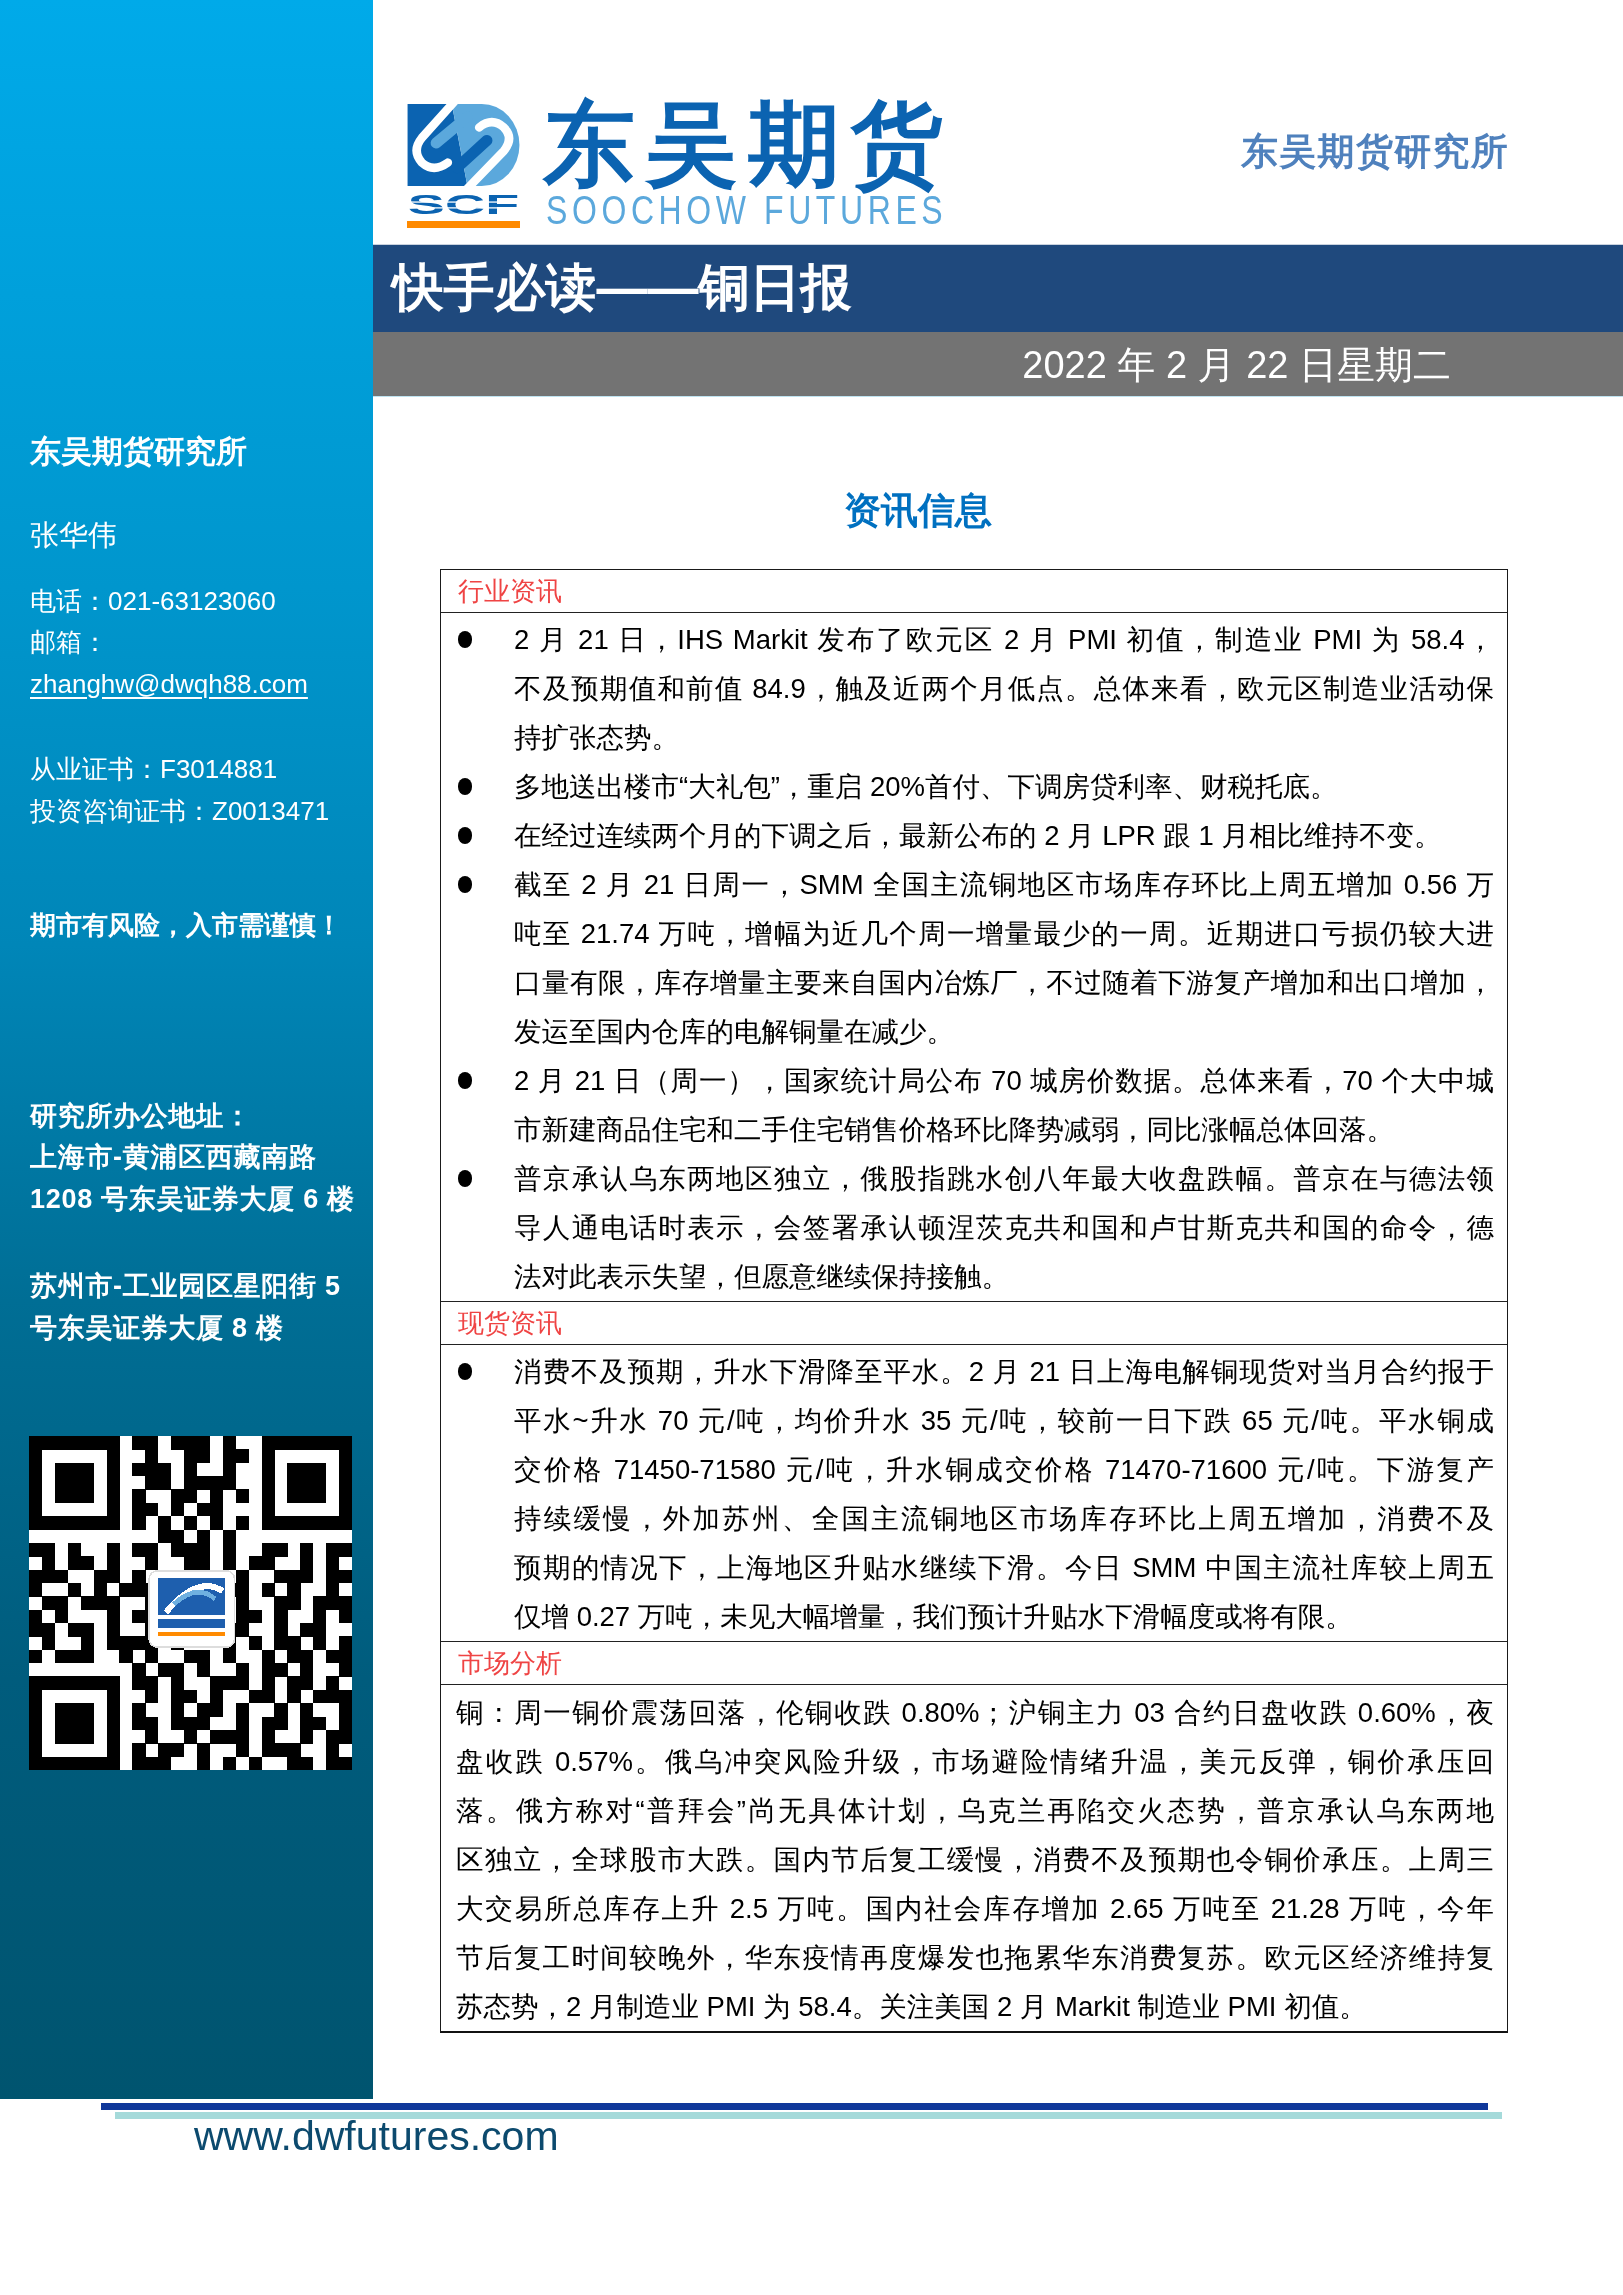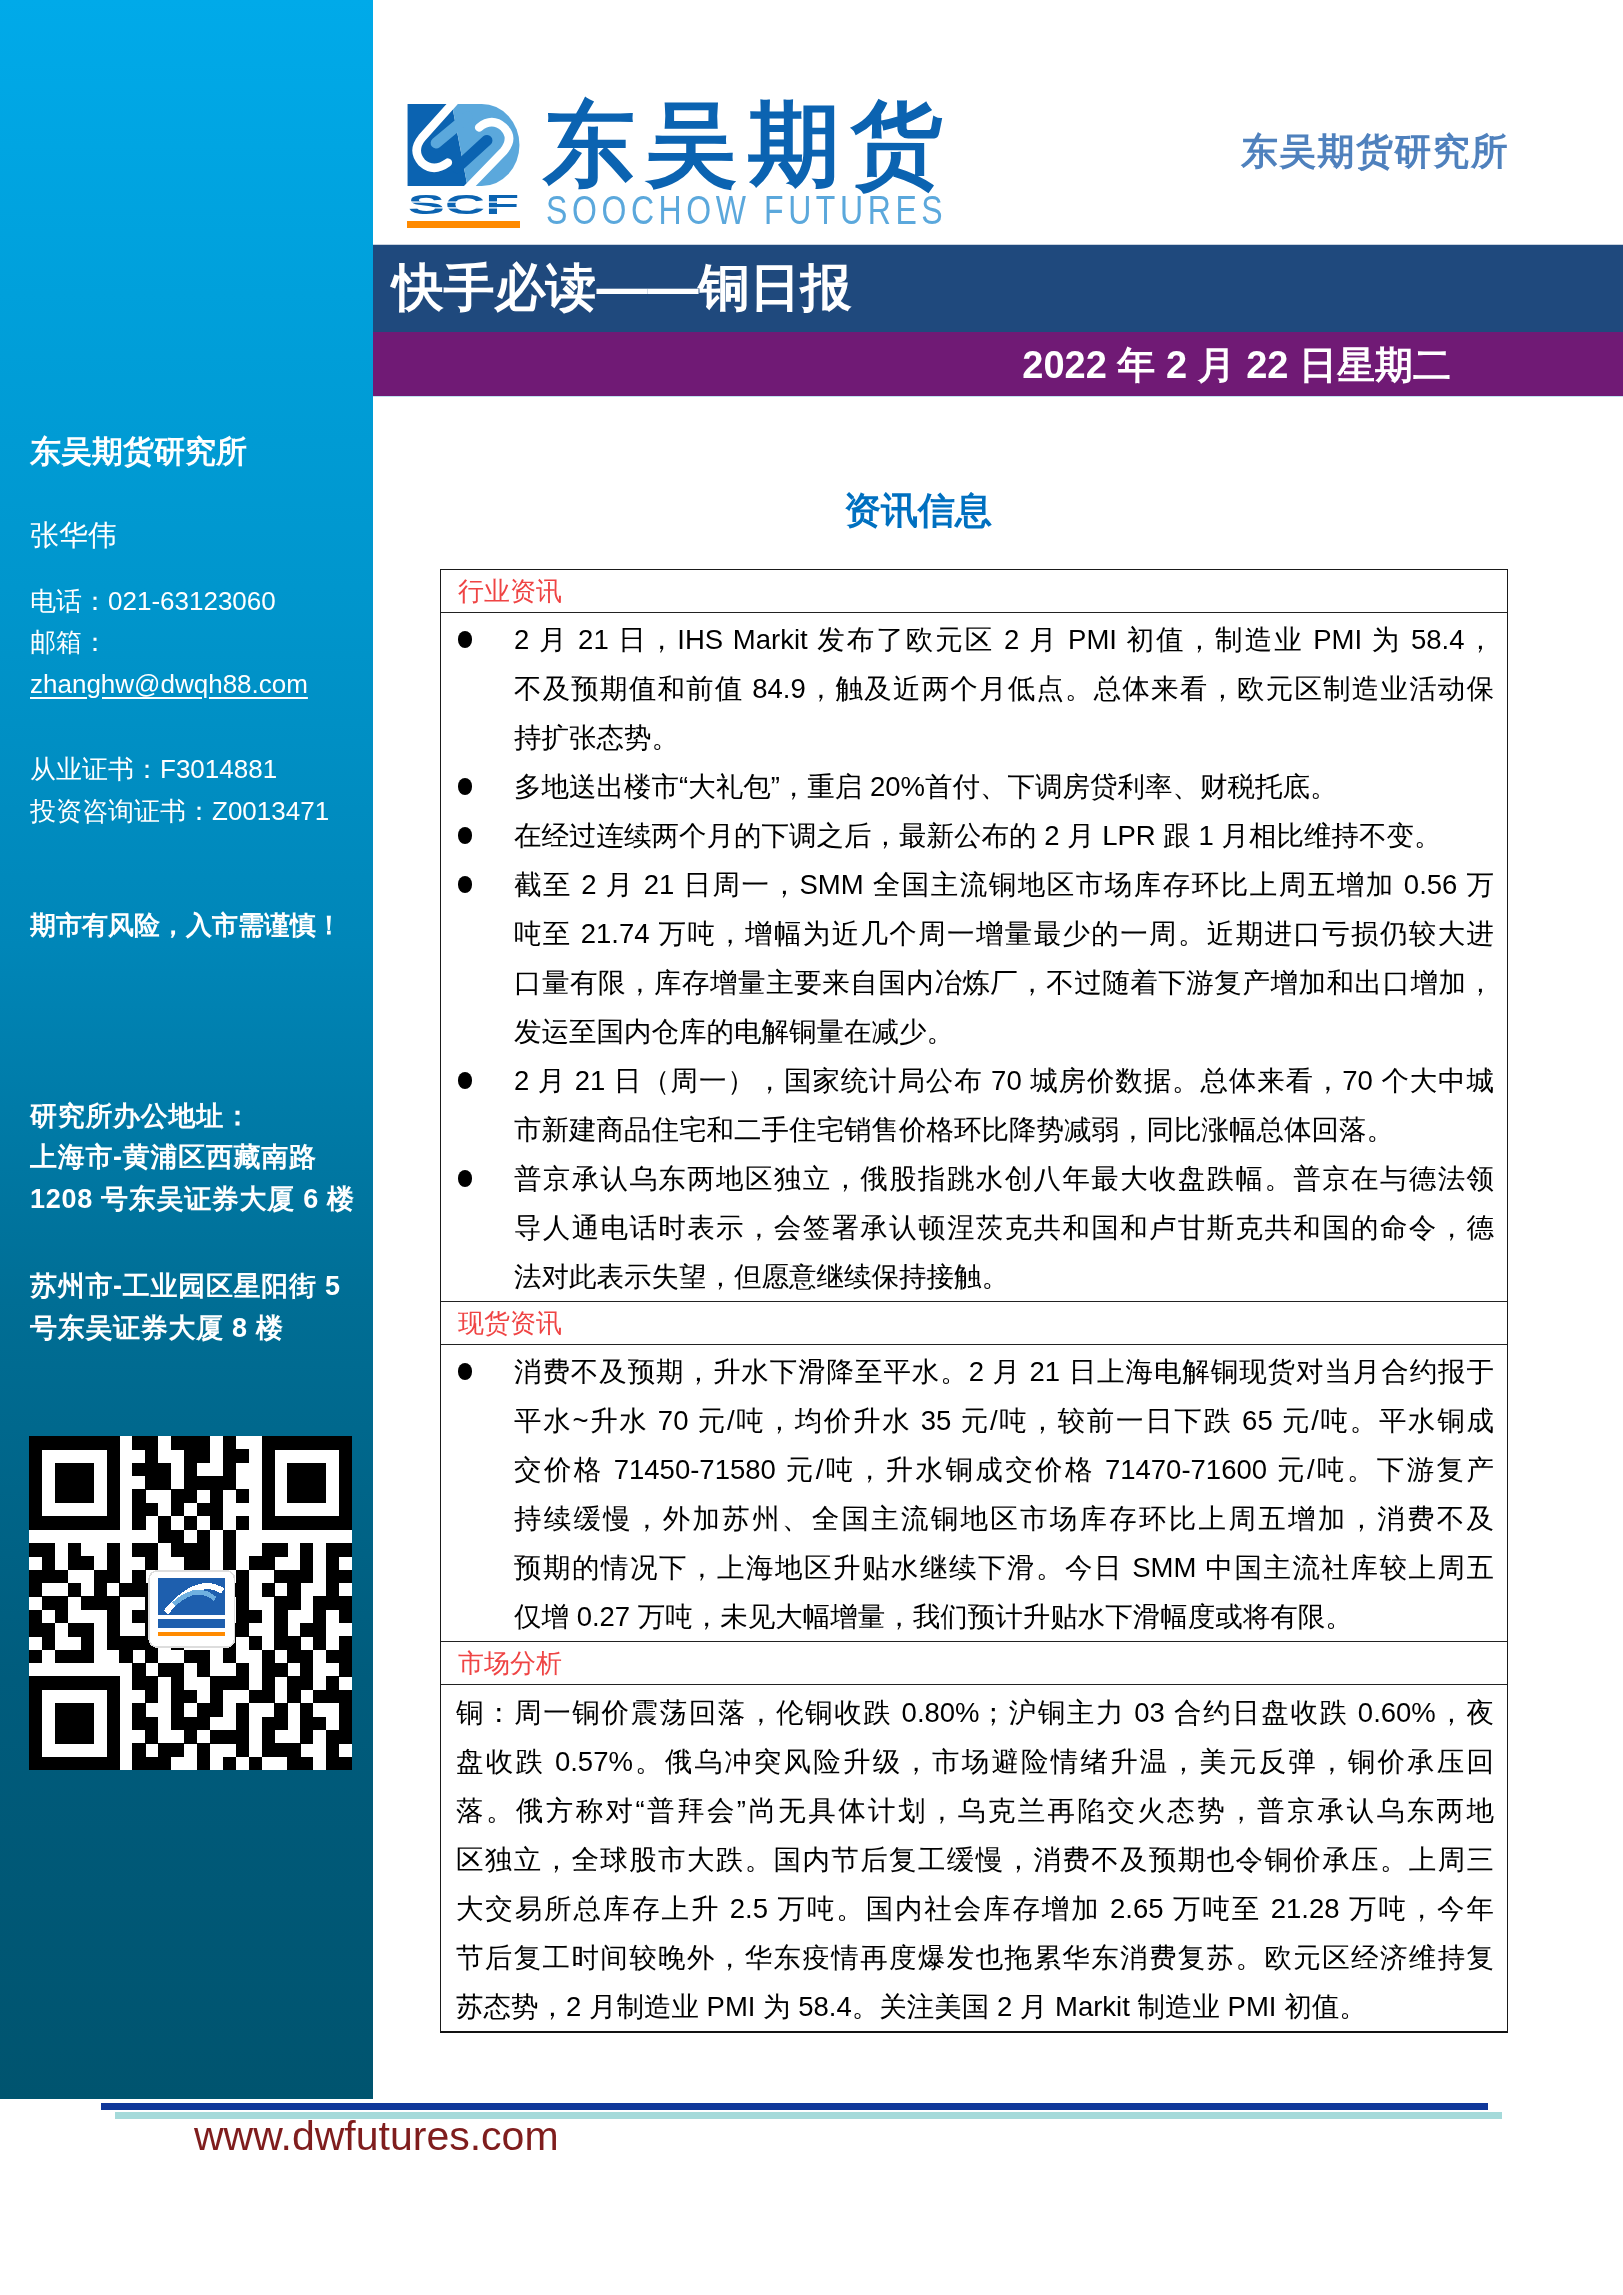--- a/index.html
+++ b/index.html
@@ -33,22 +33,22 @@
   .logo-orange{position:absolute;left:407px;top:221px;width:113px;height:6.5px;background:#FF8A00;}
   .logo-cn{position:absolute;left:543px;top:98px;font-size:92px;line-height:92px;font-weight:bold;
     color:#0B63B1;letter-spacing:10.5px;white-space:nowrap;}
   .logo-en{position:absolute;left:546px;top:192px;font-size:41px;line-height:37px;color:#5BA8DC;
     letter-spacing:5.9px;white-space:nowrap;transform:scaleX(0.78);transform-origin:left top;}
   .right-title{position:absolute;left:1241px;top:133px;font-size:37px;line-height:37px;font-weight:bold;
     color:#4F81BD;letter-spacing:1.3px;white-space:nowrap;}
   .title-bar{position:absolute;left:373px;top:244px;width:1250px;height:88px;background:#1F497D;
     border-top:1.3px solid #C9D2DE;box-sizing:border-box;}
   .title-text{position:absolute;left:19.6px;top:17px;font-size:51px;line-height:52px;font-weight:bold;color:#fff;white-space:nowrap;text-align:center;}
-  .date-bar{position:absolute;left:373px;top:332px;width:1250px;height:65px;background:#701a75;
-    border-bottom:1.3px solid #BFE3F0;box-sizing:border-box;font-weight:bold;}
+  .date-bar{position:absolute;left:373px;top:332px;width:1250px;height:65px;background:#737373;
+    border-bottom:1.3px solid #BFE3F0;box-sizing:border-box;}
   .date-text{position:absolute;right:172px;top:14.4px;font-size:38px;line-height:38px;color:#fff;white-space:nowrap;}
 
   
   .section-title{position:absolute;left:842px;top:492px;width:152px;text-align:center;font-size:37px;line-height:38px;
     font-weight:bold;color:#0070C0;white-space:nowrap;}
   .box{position:absolute;left:440px;top:569px;width:1068px;box-sizing:border-box;
     border:1.3px solid #1a1a1a;border-bottom:2px solid #111;}
   .sec + .sec{border-top:1.3px solid #222;}
   .sec-head{height:42px;line-height:42px;padding-left:17px;font-size:26px;color:#ef4444;
     border-bottom:1.3px solid #222;white-space:nowrap;}
@@ -57,21 +57,21 @@
   .bullet{position:absolute;left:17px;top:16.4px;width:14.4px;height:16.4px;border-radius:50%;background:#000;}
   .line{height:49px;line-height:49px;font-size:27.5px;color:#000;white-space:nowrap;overflow:hidden;}
   .line.j{text-align:justify;text-align-last:justify;}
   .ma-body{padding-top:2.6px;}
   .headline{height:51px;line-height:51px;text-align:center;font-size:30px;color:#0070C0;white-space:nowrap;}
   .ma-line{padding-left:15px;padding-right:13px;height:49px;line-height:49px;}
 
   
   .foot-blue{position:absolute;left:101px;top:2103px;width:1387px;height:6.5px;background:#10389A;}
   .foot-cyan{position:absolute;left:115px;top:2112px;width:1387px;height:6.5px;background:#A5DADA;}
-  .foot-url{position:absolute;left:194px;top:2116px;font-size:41px;line-height:41px;color:#7f1d1d;white-space:nowrap;}
+  .foot-url{position:absolute;left:194px;top:2116px;font-size:41px;line-height:41px;color:#0c4a6e;white-space:nowrap;}
 </style>
 </head>
 <body>
 
 <aside class="sidebar">
   <div class="sb-text sb-org">东吴期货研究所</div>
   <div class="sb-text sb-name">张华伟</div>
   <div class="sb-text sb-phone">电话：021-63123060</div>
   <div class="sb-text sb-email-label">邮箱：</div>
   <a class="sb-text sb-email">zhanghw@dwqh88.com</a>

